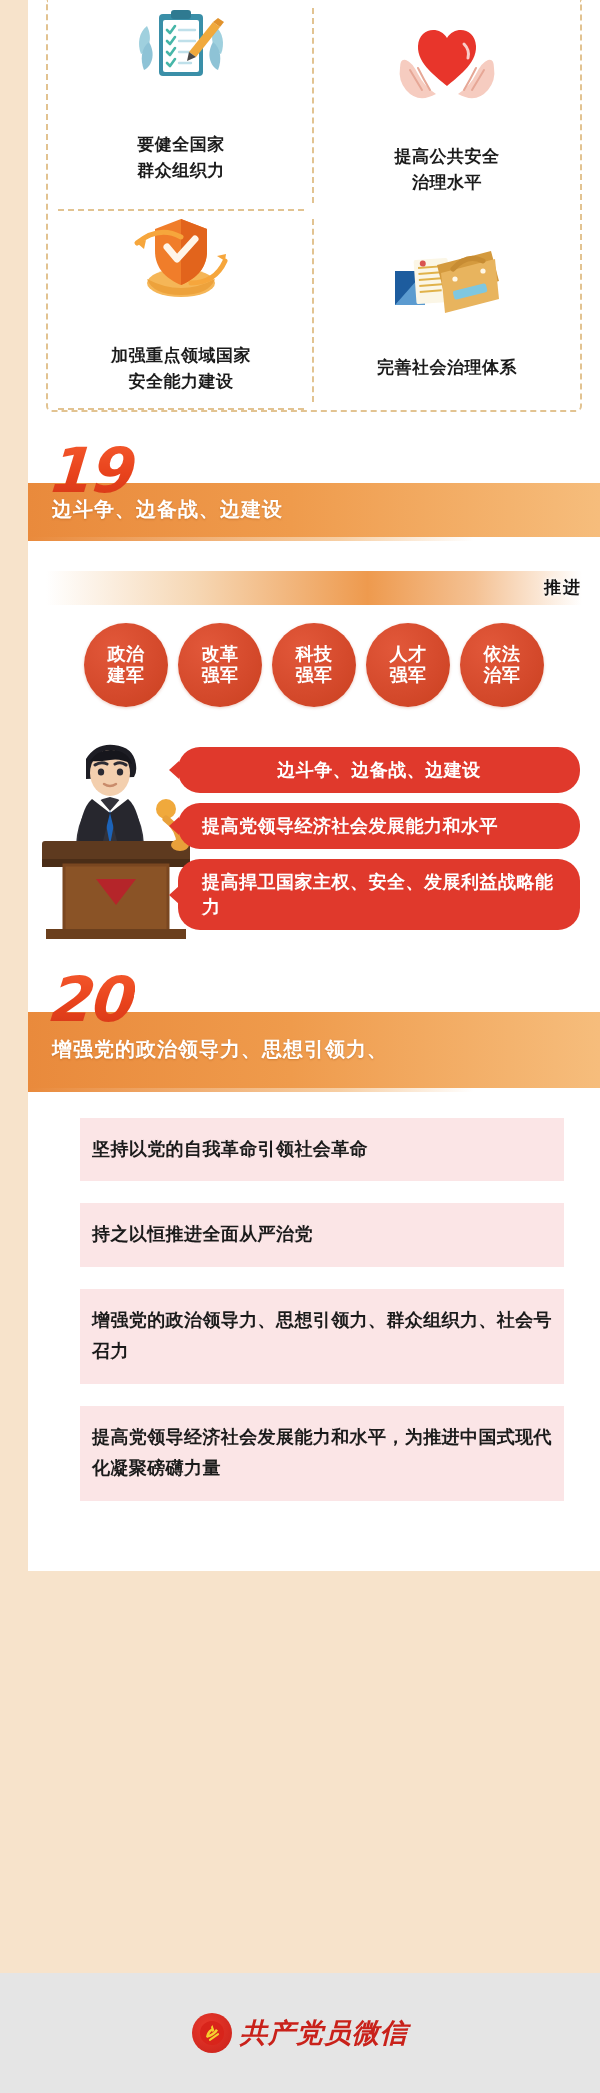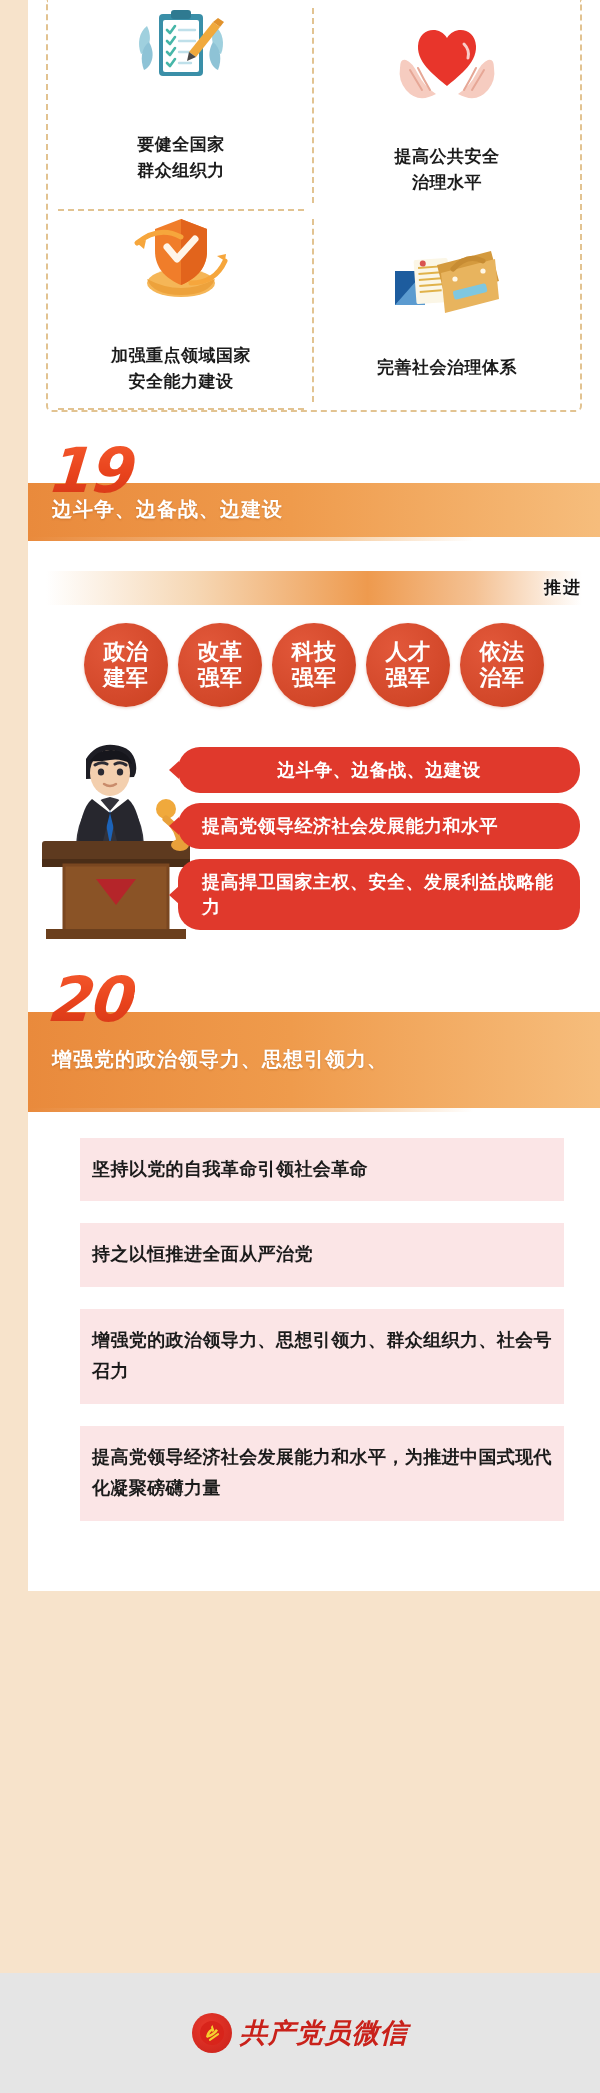--- a/index.html
+++ b/index.html
@@ -97,21 +97,21 @@
     transform:skewX(-6deg);
     text-shadow:none;
   }
   .banner{
     position:relative;
     margin-top:-14px;
     height:54px;
     display:flex;
     align-items:center;
   }
-  .banner.tall{height:96px;}
+  .banner.tall{height:76px;}
   .banner-body{
     position:relative;
     flex:1;
     height:100%;
     background:linear-gradient(90deg,#e98a3c 0%,#ef9b4c 46%,#f6bd7c 100%);
     display:flex;
     align-items:center;
   }
   .banner-body::after{
     content:"";
@@ -171,21 +171,21 @@
   }
   .circ{
     width:84px;height:84px;
     border-radius:50%;
     background:radial-gradient(circle at 35% 30%,#e2583a 0%,#d4492b 60%,#c9401f 100%);
     color:#fff;
     display:flex;
     flex-direction:column;
     align-items:center;
     justify-content:center;
-    font-size:22px;
+    font-size:18px;
     font-weight:bold;
     line-height:1.18;
     letter-spacing:.5px;
     box-shadow:0 1px 3px rgba(170,60,25,.25);
     flex:0 0 auto;
   }
 
   
   .podium-block{
     position:relative;

